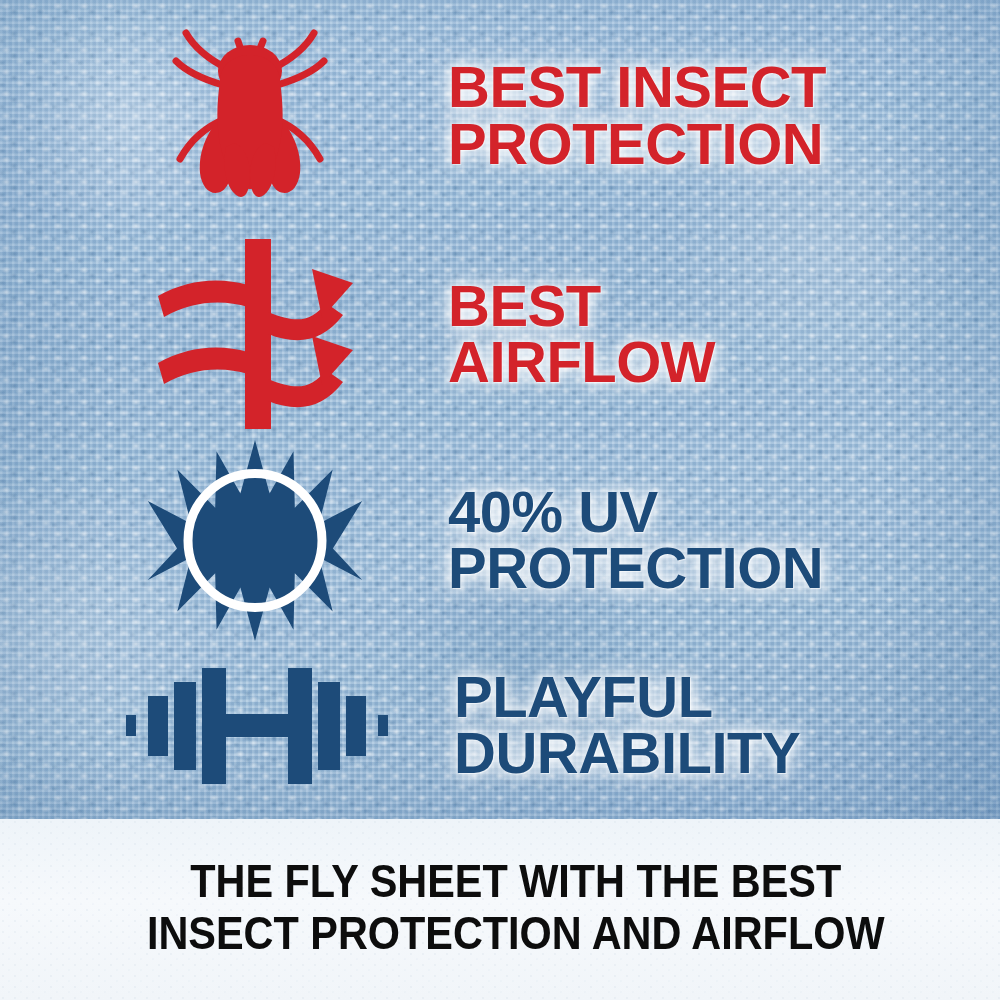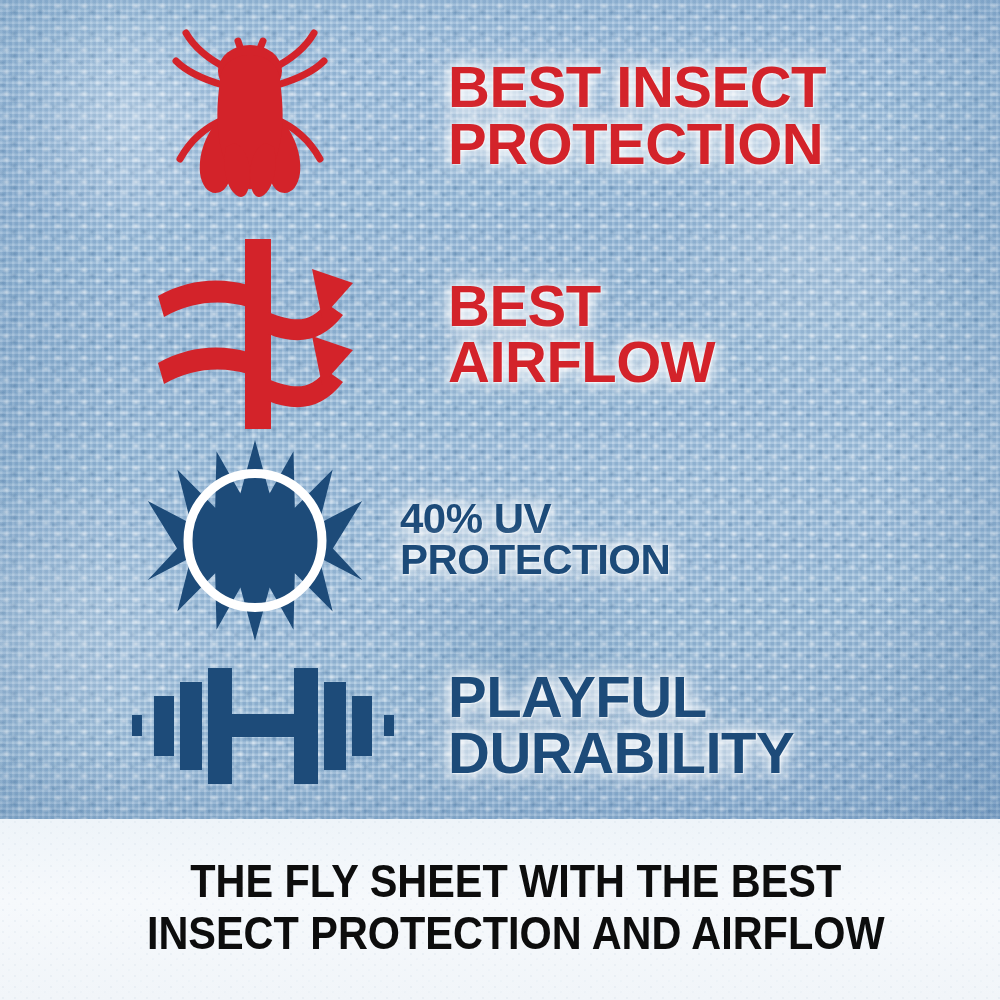--- a/index.html
+++ b/index.html
@@ -103,30 +103,30 @@
     text-shadow:
        0 0 10px rgba(255,255,255,.95),
        0 0 18px rgba(255,255,255,.85),
        0 0 26px rgba(255,255,255,.6),
        1px 1px 0 rgba(255,255,255,.5);
   }
 
   #feature-0 { left: 150px; top: 18px;  width: 830px; height: 195px; }
   #feature-1 { left: 150px; top: 234px; width: 830px; height: 200px; }
   #feature-2 { left: 150px; top: 435px; width: 830px; height: 210px; }
-  #feature-3 { left: 128px; top: 645px; width: 860px; height: 160px; }
+  #feature-3 { left: 122px; top: 645px; width: 860px; height: 160px; gap: 12px; }
 
   #feature-0 .feat-icon { width: 200px; height: 185px; }
   #feature-1 .feat-icon { width: 200px; height: 190px; }
   #feature-2 .feat-icon { width: 210px; height: 205px; }
   #feature-3 .feat-icon { width: 270px; height: 140px; }
 
   #feature-0 .feat-text { font-size: 58px; margin-left: 98px; }
   #feature-1 .feat-text { font-size: 58px; margin-left: 98px; }
-  #feature-2 .feat-text { font-size: 42px; margin-left: 40px; }
+  #feature-2 .feat-text { font-size: 58px; margin-left: 88px; }
   #feature-3 .feat-text { font-size: 58px; margin-left: 50px; }
 
   
   .caption-band {
     position: absolute;
     left: 0;
     top: 819px;
     width: 1000px;
     height: 181px;
     background-color: #f2f6fa;

